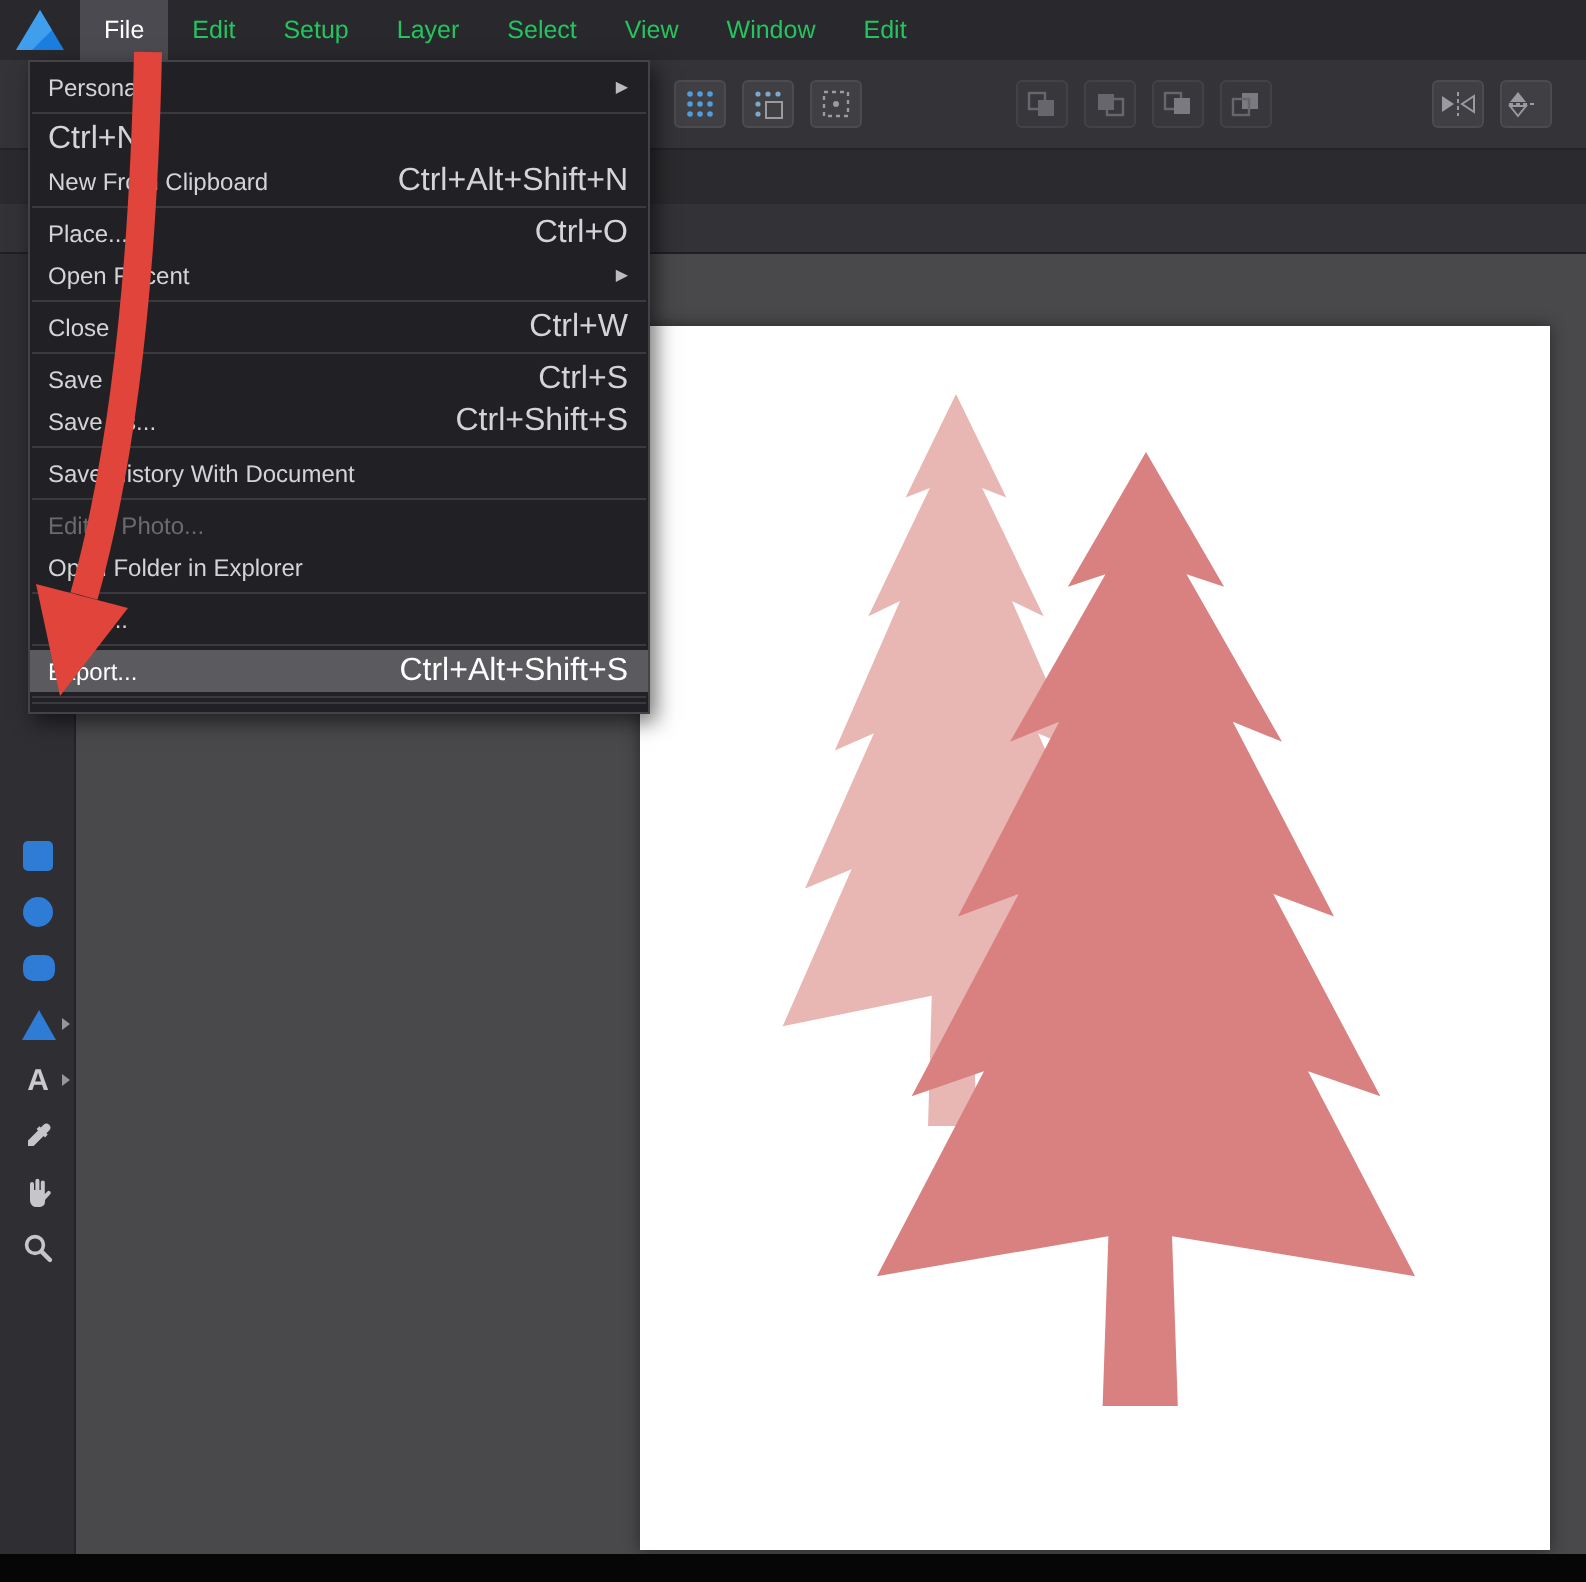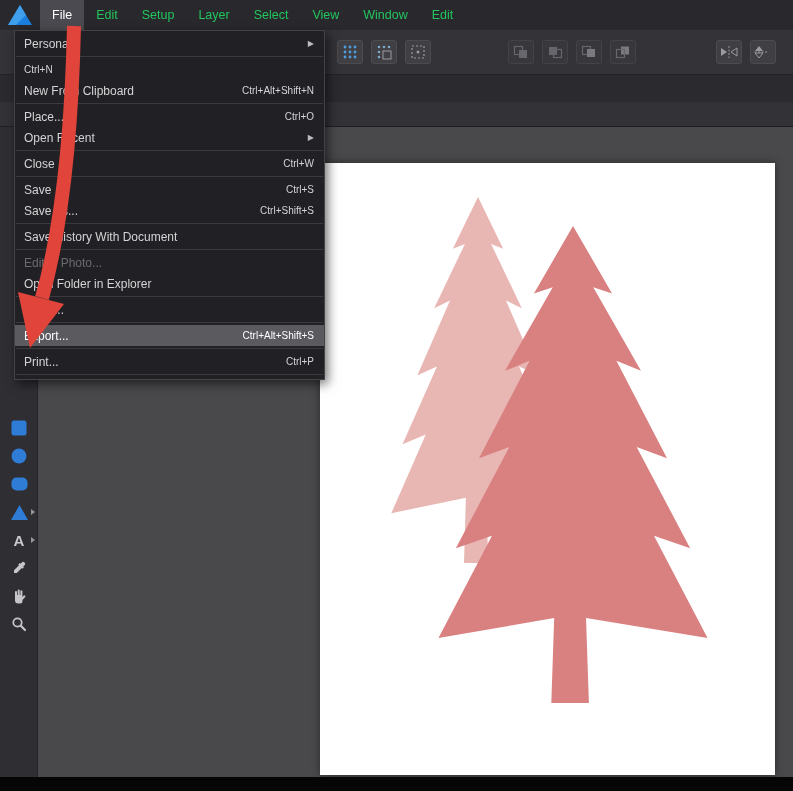--- a/index.html
+++ b/index.html
@@ -43,21 +43,21 @@
   
   .bottombar { position:absolute; left:0; top:777px; width:793px; height:14px; background:#060606; z-index:45; }
 
   
   .file-menu { position:absolute; left:14px; top:30px; width:311px; background:#212125;
                border:1px solid #434347; box-shadow:3px 4px 10px rgba(0,0,0,0.55); z-index:50; padding:2px 0; }
   .menu-row { height:21px; display:flex; align-items:center; padding:0 10px 0 9px; font-size:12px; color:#d4d4d6; }
   .menu-row.hl { background:#5a5a5f; color:#ffffff; }
   .menu-row.dis { color:#6b6b6e; }
   .menu-label { flex:1; white-space:nowrap; }
-  .menu-right { font-size:10px; white-space:nowrap; }
+  .menu-right { font-size:16px; white-space:nowrap; }
   .submenu-arrow { font-size:8px; color:#bcbcbe; }
   .menu-sep { height:1px; background:#3a3a3e; margin:2px 1px; }
 
   
   .annotation-arrow { position:absolute; left:0; top:0; z-index:60; pointer-events:none; }
 </style>
 </head>
 <body>
 
 <div class="app">
@@ -277,24 +277,20 @@
       <div class="menu-sep"></div>
       <div class="menu-row">
         <span class="menu-label">Place...</span>
       </div>
       <div class="menu-sep"></div>
       <div class="menu-row hl">
         <span class="menu-label">Export...</span>
         <span class="menu-right">Ctrl+Alt+Shift+S</span>
       </div>
       <div class="menu-sep"></div>
-      <div class="menu-row">
-        <span class="menu-label">Print...</span>
-        <span class="menu-right">Ctrl+P</span>
-      </div>
       <div class="menu-sep"></div>
     </div>
 
   <svg class="annotation-arrow" width="110" height="360" viewBox="0 0 110 360">
     <path d="M74 26 C72 120 64 220 42 298" fill="none" stroke-width="14" stroke-linecap="butt" stroke="#e0443a"></path>
     <polygon points="18,292 64,304 30,348" fill="#e0443a"></polygon>
   </svg>
 
 </div>
 

